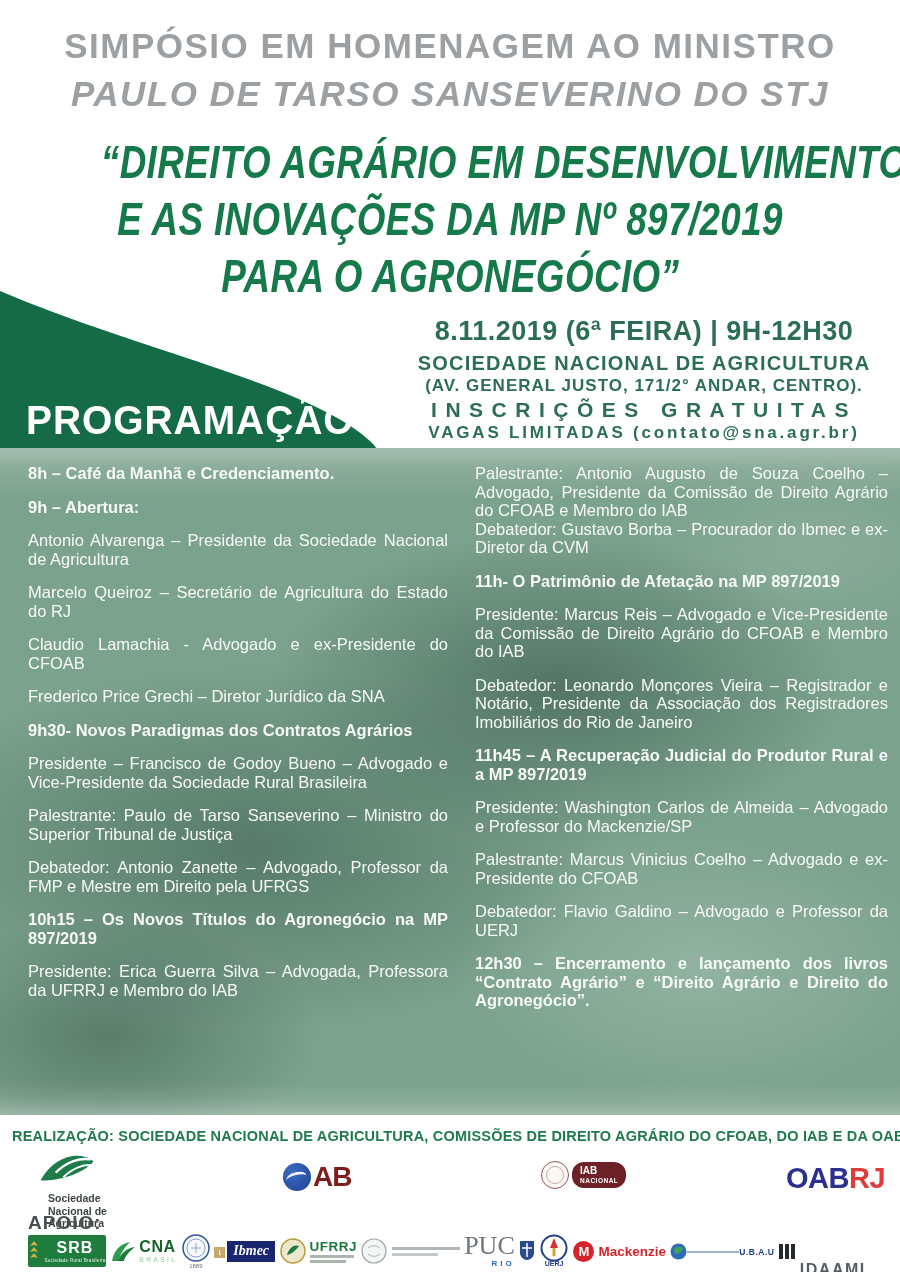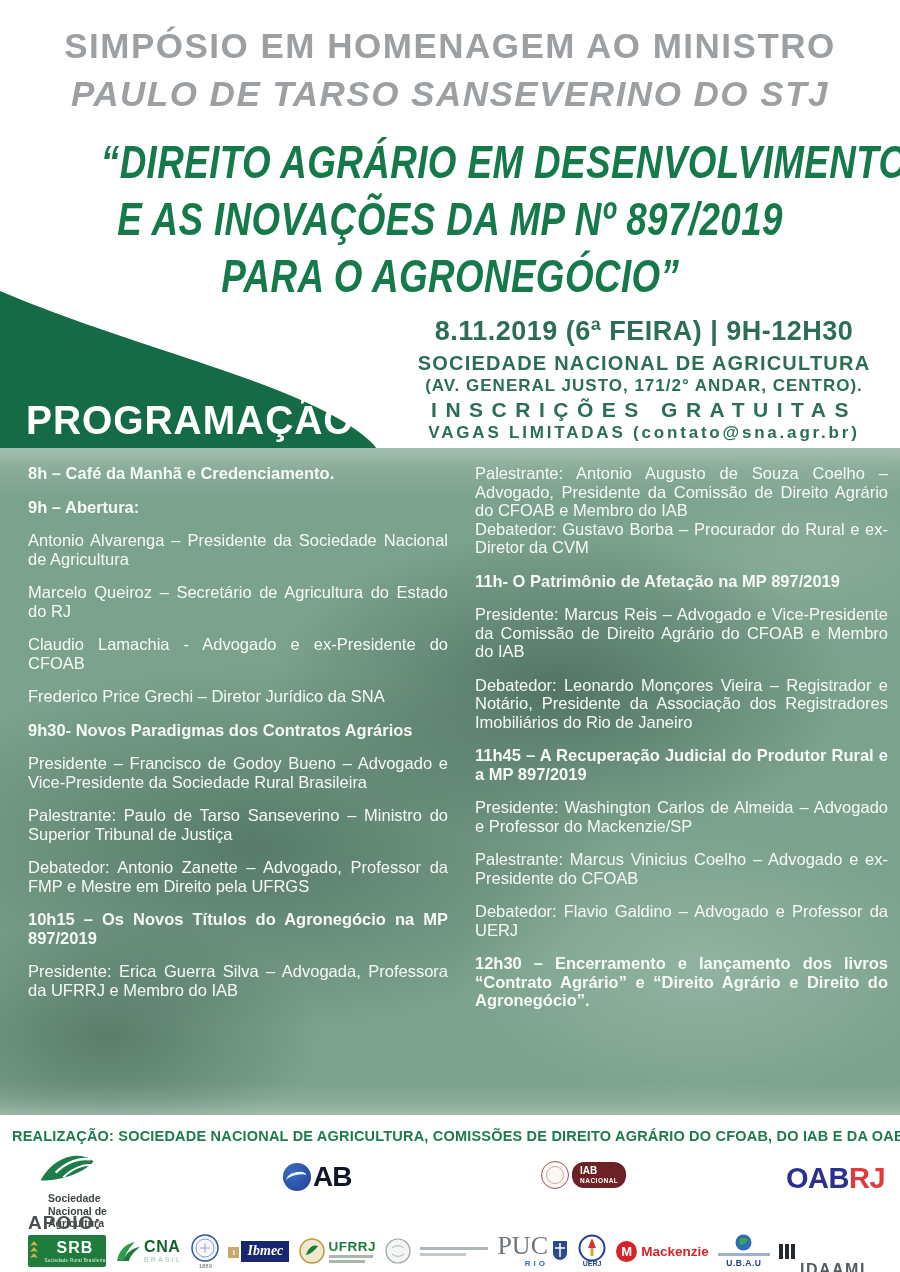--- a/index.html
+++ b/index.html
@@ -60,21 +60,21 @@
 
   .sna-logo { position:absolute; left:38px; top:1150px; width:130px; }
   .sna-caption { margin-top:4px; padding-left:10px; color:#3c453f; font-size:10.5px;
     line-height:12.5px; font-weight:600; }
 
   .oab-logo { position:absolute; left:283px; top:1161px; display:flex; align-items:center; }
   .oab-o { width:28px; height:28px; border-radius:50%; position:relative;
     background:radial-gradient(circle at 35% 35%, #3a6cc0, #1f3f97); }
   .oab-o::after { content:''; position:absolute; left:3px; top:9px; width:21px; height:9px;
     border-top:3px solid rgba(255,255,255,0.92); border-radius:50%; transform:rotate(-14deg); }
-  .oab-ab { font-weight:900; font-size:28px; color:#0f172a; letter-spacing:-1px; margin-left:2px; }
+  .oab-ab { font-weight:900; font-size:28px; color:#7f1d1d; letter-spacing:-1px; margin-left:2px; }
 
   .iab-logo { position:absolute; left:541px; top:1161px; display:flex; align-items:center; gap:3px; }
   .iab-seal { width:28px; height:28px; border-radius:50%; border:1.5px solid #8a5c55;
     background:#fdf8f4; position:relative; box-sizing:border-box; }
   .iab-seal::after { content:''; position:absolute; left:4px; top:4px; right:4px; bottom:4px;
     border:1px solid #b08a80; border-radius:50%; opacity:.7; }
   .iab-box { background:#6d2127; color:#ffffff; border-radius:12px; padding:4px 8px; line-height:1; }
   .iab-l1 { display:block; font-size:10px;  font-weight:800; }
   .iab-l2 { display:block; font-size:6.5px; font-weight:700; letter-spacing:.5px; margin-top:2px; }
 
@@ -119,21 +119,21 @@
 
   .puc-col { text-align:left; }
   .puc-text { font-family:"Liberation Serif", serif; color:#6e767c; font-size:26px; line-height:0.9; }
   .puc-sub  { color:#2e6db5; font-size:8px; letter-spacing:3px; font-weight:700; text-align:right; margin-top:1px; }
   .puc-crest { margin-left:4px; }
 
   .mk-circle { width:21px; height:21px; border-radius:50%; background:#d5232a; color:#fff;
     font-weight:900; font-size:13px; display:flex; align-items:center; justify-content:center; }
   .mk-text { color:#d5232a; font-weight:800; font-size:13.5px; margin-left:4px; }
 
-  .ubau-col { display:flex; flex-direction:column; align-items:center; }
+  .ubau-col { display:flex; flex-direction:row; align-items:center; }
   .ubau-bar { width:52px; height:2.5px; background:#9fb3c8; margin-top:2px; }
   .ubau-text { font-size:8.5px; font-weight:800; color:#1d3f8f; margin-top:2px; letter-spacing:.5px; }
 
   .idaami-bars { display:flex; gap:2px; margin-right:5px; }
   .idaami-bars span { width:4px; height:15px; background:#26292b; display:block; }
   .idaami-col {}
   .idaami-text { font-size:16px; font-weight:800; color:#565c60; letter-spacing:1.5px; line-height:1;margin-top:44px; }
   .idaami-bar { width:86px; height:2.5px; background:#a6adb1; margin-top:3px; }
 </style>
 </head>
@@ -175,21 +175,21 @@
         <p class="prog-item">Frederico Price Grechi – Diretor Jurídico da SNA</p>
         <p class="prog-item bold">9h30- Novos Paradigmas dos Contratos Agrários</p>
         <p class="prog-item">Presidente – Francisco de Godoy Bueno – Advogado e Vice-Presidente da Sociedade Rural Brasileira</p>
         <p class="prog-item">Palestrante: Paulo de Tarso Sanseverino – Ministro do Superior Tribunal de Justiça</p>
         <p class="prog-item">Debatedor: Antonio Zanette – Advogado, Professor da FMP e Mestre em Direito pela UFRGS</p>
         <p class="prog-item bold">10h15 – Os Novos Títulos do Agronegócio na MP 897/2019</p>
         <p class="prog-item">Presidente:  Erica Guerra Silva – Advogada, Professora da UFRRJ e Membro do IAB</p>
       </div>
     <div class="prog-col col-right" id="prog-right">
         <p class="prog-item tight">Palestrante: Antonio Augusto de Souza Coelho – Advogado, Presidente da Comissão de Direito Agrário do CFOAB e Membro do IAB</p>
-        <p class="prog-item">Debatedor: Gustavo Borba – Procurador do Rural e ex-Diretor da CVM</p>
+        <p class="prog-item">Debatedor: Gustavo Borba – Procurador do Ibmec e ex-Diretor da CVM</p>
         <p class="prog-item bold">11h- O Patrimônio de Afetação na MP 897/2019</p>
         <p class="prog-item">Presidente: Marcus Reis – Advogado e Vice-Presidente da Comissão de Direito Agrário do CFOAB e Membro do IAB</p>
         <p class="prog-item">Debatedor: Leonardo Monçores Vieira – Registrador e Notário, Presidente da Associação dos Registradores Imobiliários do Rio de Janeiro</p>
         <p class="prog-item bold">11h45 – A Recuperação Judicial do Produtor Rural e a MP 897/2019</p>
         <p class="prog-item">Presidente: Washington Carlos de Almeida – Advogado e Professor do Mackenzie/SP</p>
         <p class="prog-item">Palestrante: Marcus Vinicius Coelho – Advogado e ex-Presidente do CFOAB</p>
         <p class="prog-item">Debatedor: Flavio Galdino – Advogado e Professor da UERJ</p>
         <p class="prog-item bold">12h30 – Encerramento e lançamento dos livros “Contrato Agrário” e “Direito Agrário e Direito do Agronegócio”.</p>
       </div>
   </div>

